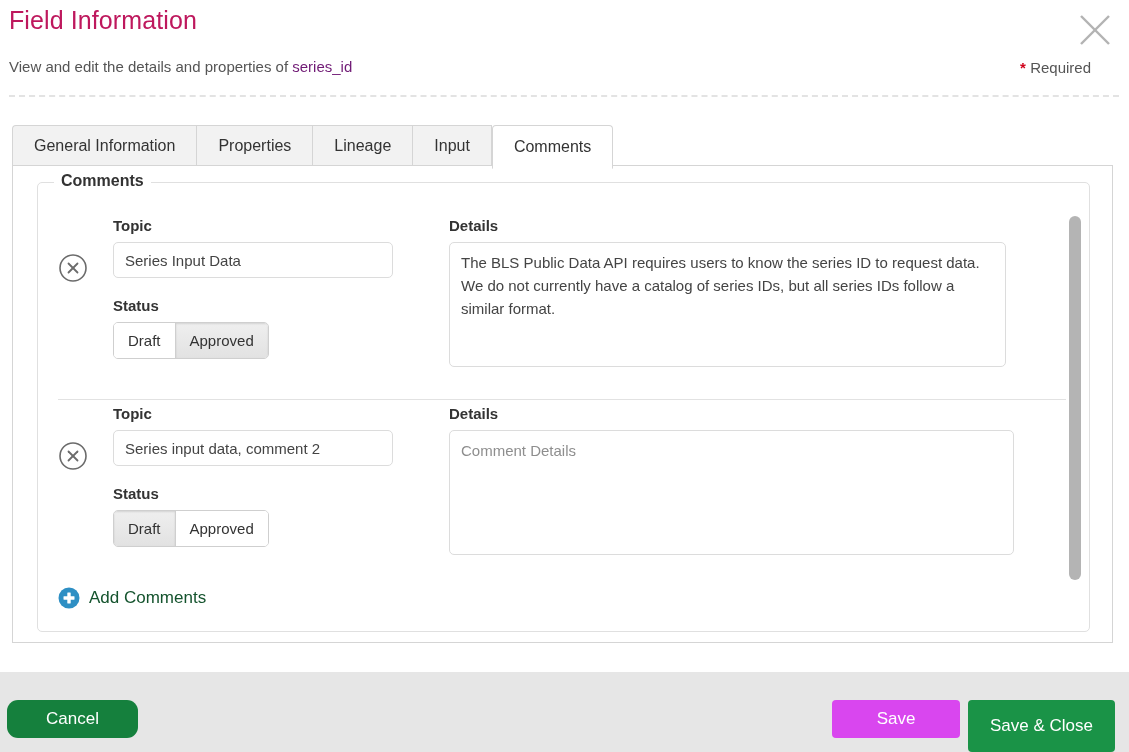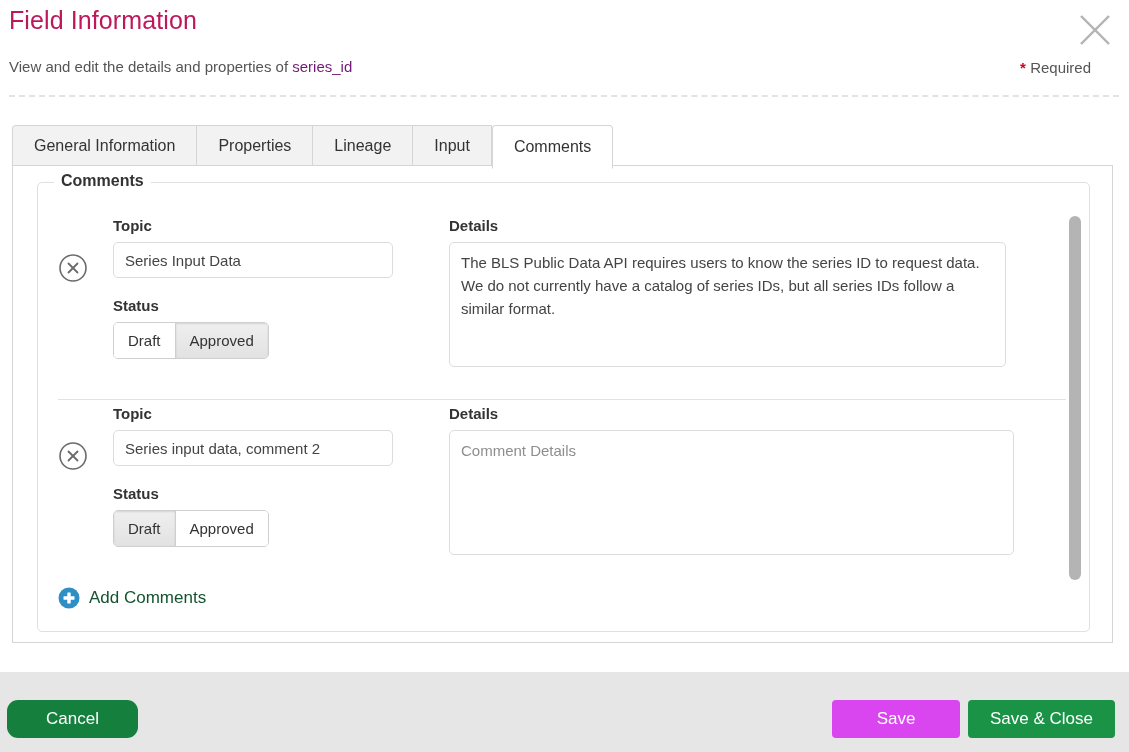--- a/index.html
+++ b/index.html
@@ -162,21 +162,21 @@
   }
   .btn-cancel {
     left:7px; top:700px; width:131px; height:38px;
     background:#15803d; border-radius:11px;
   }
   .btn-save {
     left:832px; top:700px; width:128px; height:38px;
     background:#d946ef; border-radius:4px;
   }
   .btn-save-close {
-    left:968px; top:700px; width:147px; height:38px;
+    left:968px; top:700px; width:147px; height:52px;
     background:#1a9347; border-radius:4px;
   }
 </style>
 </head>
 <body>
 
 <div class="page">
 
   <div class="header">
     <div class="page-title">Field Information</div>

